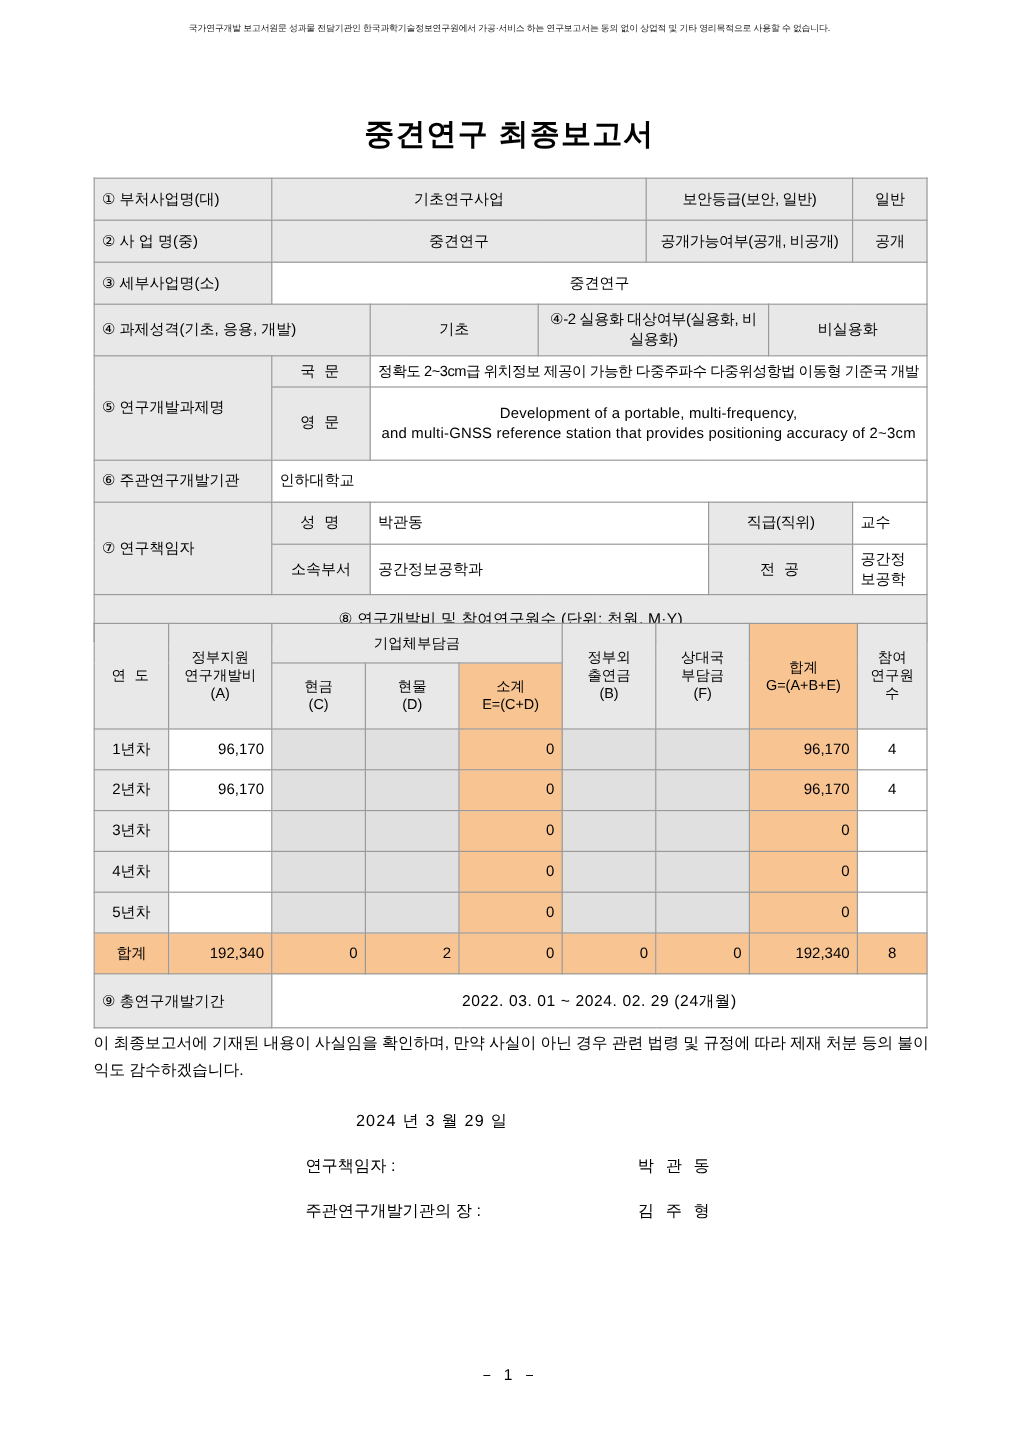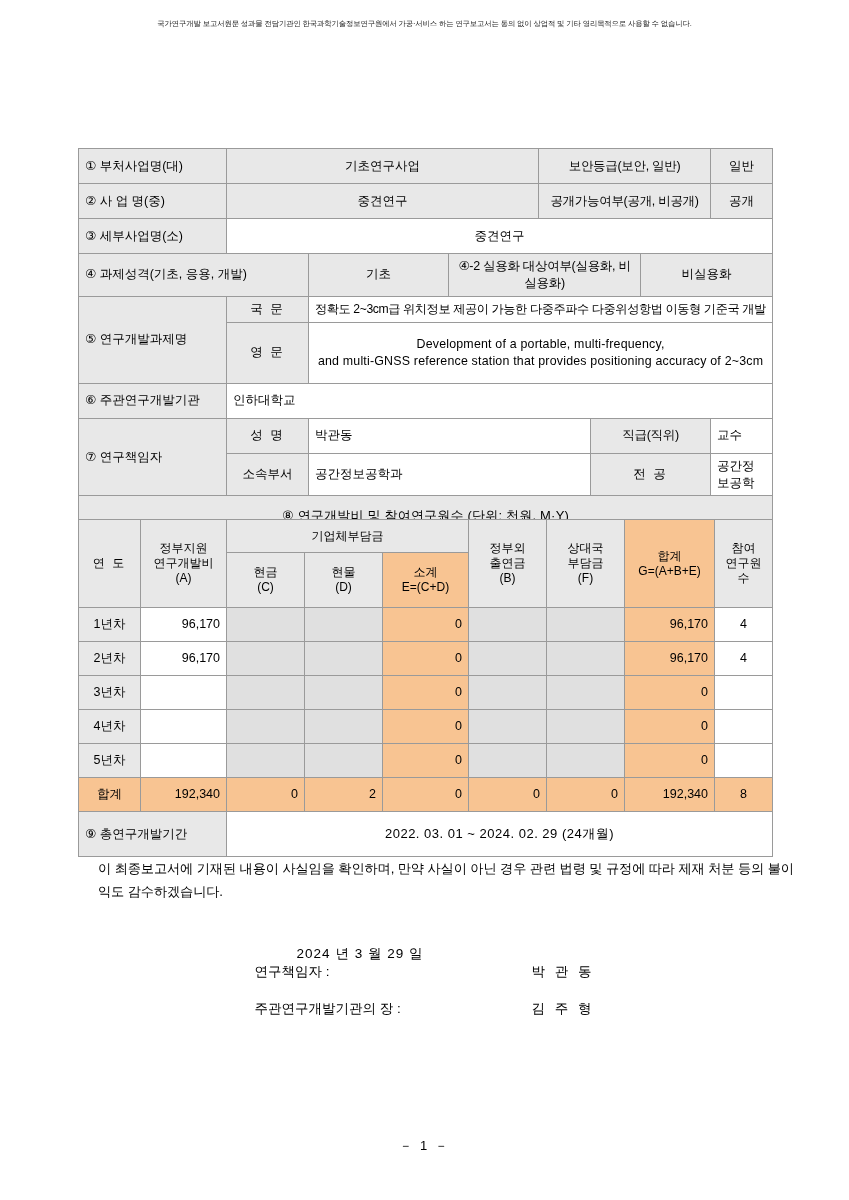--- a/index.html
+++ b/index.html
@@ -113,31 +113,29 @@
 
   
   .statement {
     position: absolute;
     top: 857px;
     left: 78px;
     width: 700px;
     font-size: 13.2px;
     line-height: 1.75;
     letter-spacing: -0.1px;
-    margin-left: 20px;
   }
   .sig-date {
     position: absolute;
     top: 925px;
     left: 0;
     width: 720px;
     text-align: center;
     font-size: 13.5px;
     letter-spacing: 1px;
-    margin-top: 20px;
   }
   .sig-line {
     position: absolute;
     left: 0;
     width: 849px;
     text-align: center;
     font-size: 13.5px;
   }
   .sig-inner {
     display: inline-block;
@@ -190,20 +188,21 @@
     letter-spacing: 2px;
   }
 </style>
 </head>
 <body>
 
 <div class="page">
 
   <div class="top-notice">국가연구개발 보고서원문 성과물 전담기관인 한국과학기술정보연구원에서 가공·서비스 하는 연구보고서는 동의 없이 상업적 및 기타 영리목적으로 사용할 수 없습니다.</div>
 
+  <div class="doc-title">중견연구 최종보고서</div>
 
   <table class="main-table">
     <colgroup>
       <col style="width:148px">
       <col style="width:82px">
       <col style="width:30px">
       <col style="width:110px">
       <col style="width:50px">
       <col style="width:40px">
       <col style="width:52px">

